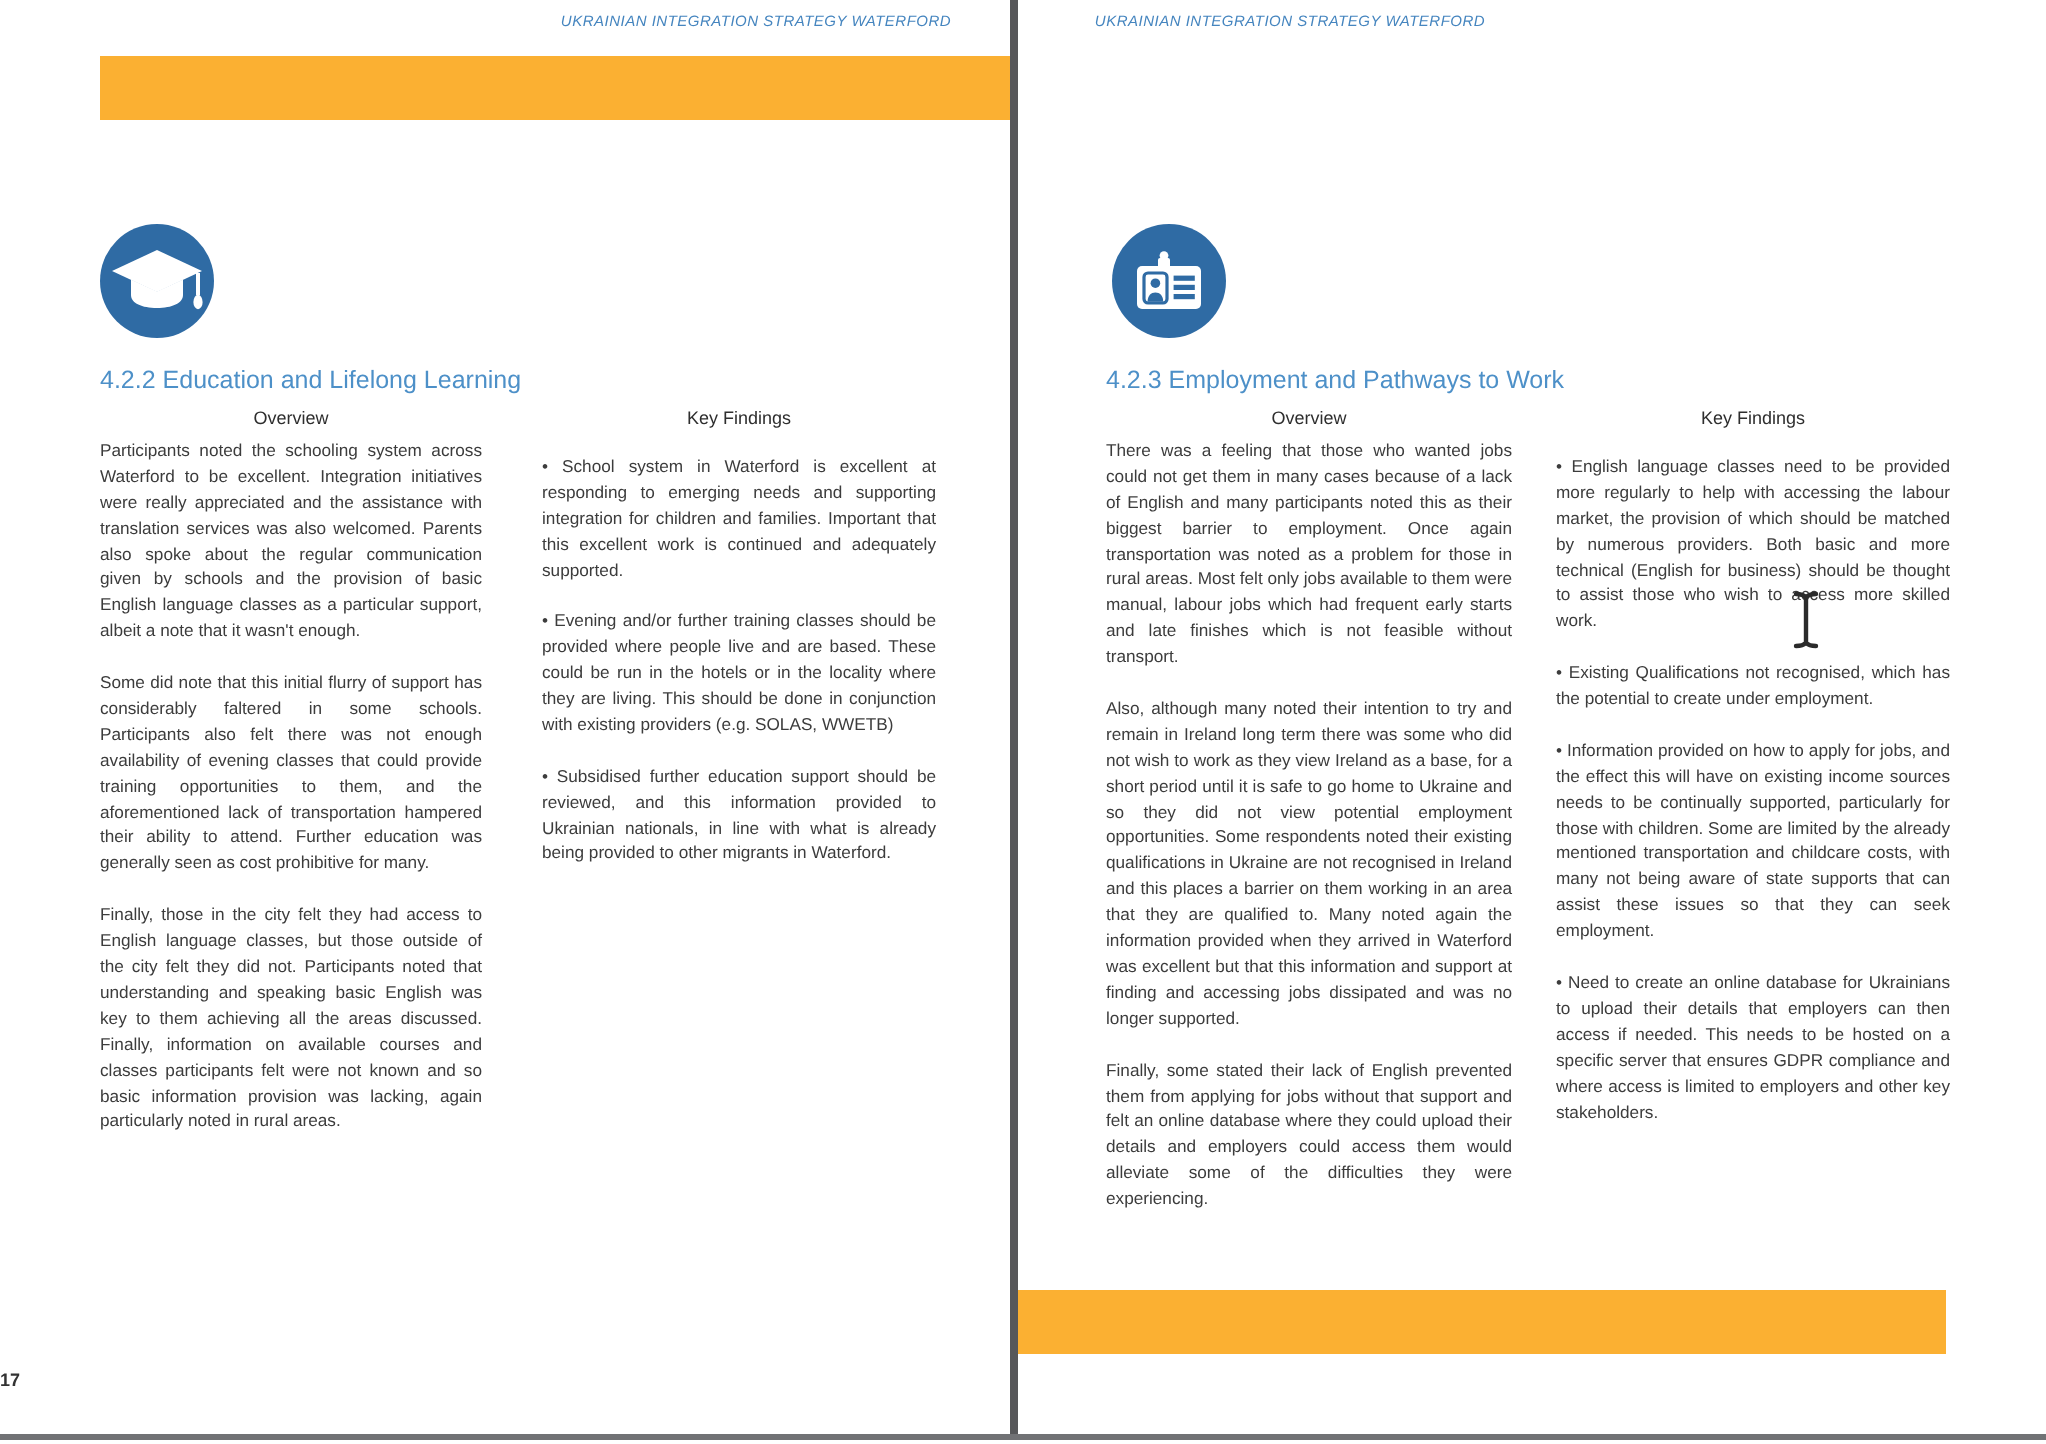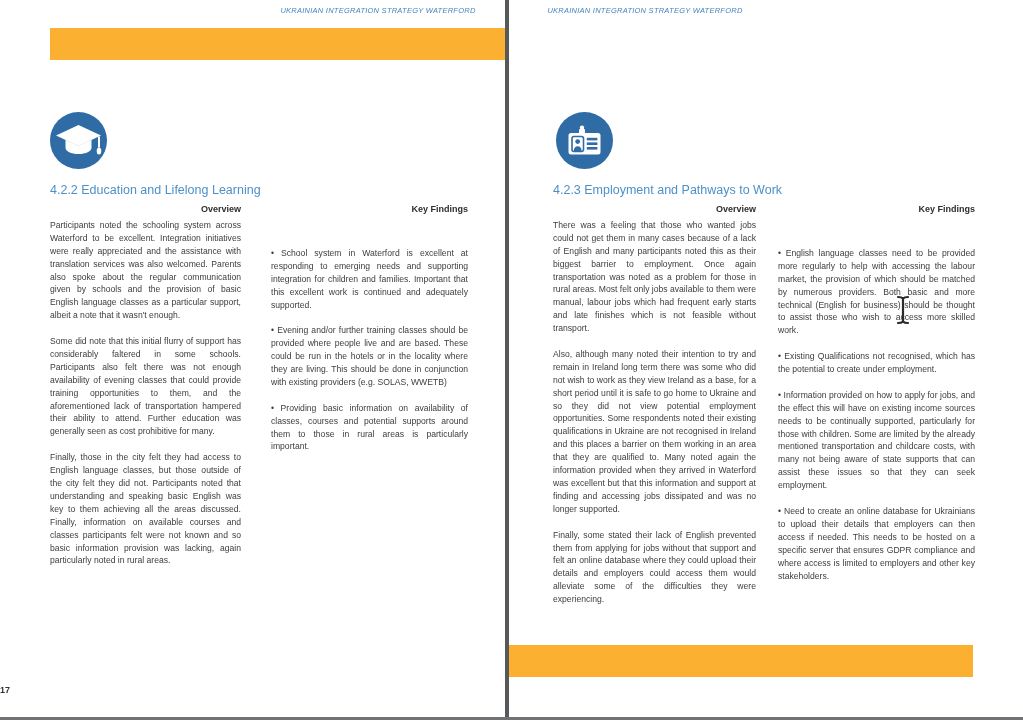--- a/index.html
+++ b/index.html
@@ -23,22 +23,22 @@
   #pageL .badge { left:50px; }
   #pageR .badge { left:47px; }
 
   .sec-heading { position:absolute; top:183px; font-size:12.5px; font-weight:400;
                  color:#4D90C8; white-space:nowrap; }
   #pageL .sec-heading { left:50px; }
   #pageR .sec-heading { left:44px; }
 
   .col { position:absolute; top:203px; color:#3C3C3C; font-size:8.6px; line-height:12.9px;
          text-align:justify; }
-  .col h3 { font-size:9px; color:#2E2E2E; margin:0 0 3px; text-align:right; font-weight:700; }
-  .col.kf h3 { margin-bottom:31px; }
+  .col h3 { font-size:9px; color:#2E2E2E; margin:0 0 3px; text-align:center; font-weight:400; }
+  .col.kf h3 { margin-bottom:11px; }
   .col p { margin:0 0 12.9px; }
   #pageL .col.ov { left:50px;  width:191px; }
   #pageL .col.kf { left:271px; width:197px; }
   #pageR .col.ov { left:44px;  width:203px; }
   #pageR .col.kf { left:269px; width:197px; }
 
   .pagenum { position:absolute; top:685px; font-size:9px; font-weight:700; color:#333;
              text-align:left; }
   #pageL .pagenum { left:0; width:512px; }
   #pageR .pagenum { left:0; width:452px; }
@@ -72,21 +72,21 @@
       <h3>Overview</h3>
       <p>Participants noted the schooling system across Waterford to be excellent. Integration initiatives were really appreciated and the assistance with translation services was also welcomed. Parents also spoke about the regular communication given by schools and the provision of basic English language classes as a particular support, albeit a note that it wasn't enough.</p>
       <p>Some did note that this initial flurry of support has considerably faltered in some schools. Participants also felt there was not enough availability of evening classes that could provide training opportunities to them, and the aforementioned lack of transportation hampered their ability to attend. Further education was generally seen as cost prohibitive for many.</p>
       <p>Finally, those in the city felt they had access to English language classes, but those outside of the city felt they did not. Participants noted that understanding and speaking basic English was key to them achieving all the areas discussed. Finally, information on available courses and classes participants felt were not known and so basic information provision was lacking, again particularly noted in rural areas.</p>
     </div>
 
     <div class="col kf">
       <h3>Key Findings</h3>
       <p>• School system in Waterford is excellent at responding to emerging needs and supporting integration for children and families. Important that this excellent work is continued and adequately supported.</p>
       <p>• Evening and/or further training classes should be provided where people live and are based. These could be run in the hotels or in the locality where they are living. This should be done in conjunction with existing providers (e.g. SOLAS, WWETB)</p>
-      <p>• Providing basic information on availability of classes, courses and potential supports around them to those in rural areas is particularly important.</p>
+      <p>• Subsidised further education support should be reviewed, and this information provided to Ukrainian nationals, in line with what is already being provided to other migrants in Waterford.</p>
     </div>
 
     <div class="pagenum">17</div>
   </section>
 
   <section class="page" id="pageR">
     <div class="running-head">UKRAINIAN INTEGRATION STRATEGY WATERFORD</div>
 
     <div class="badge">
       <svg width="57" height="57" viewBox="0 0 57 57">

